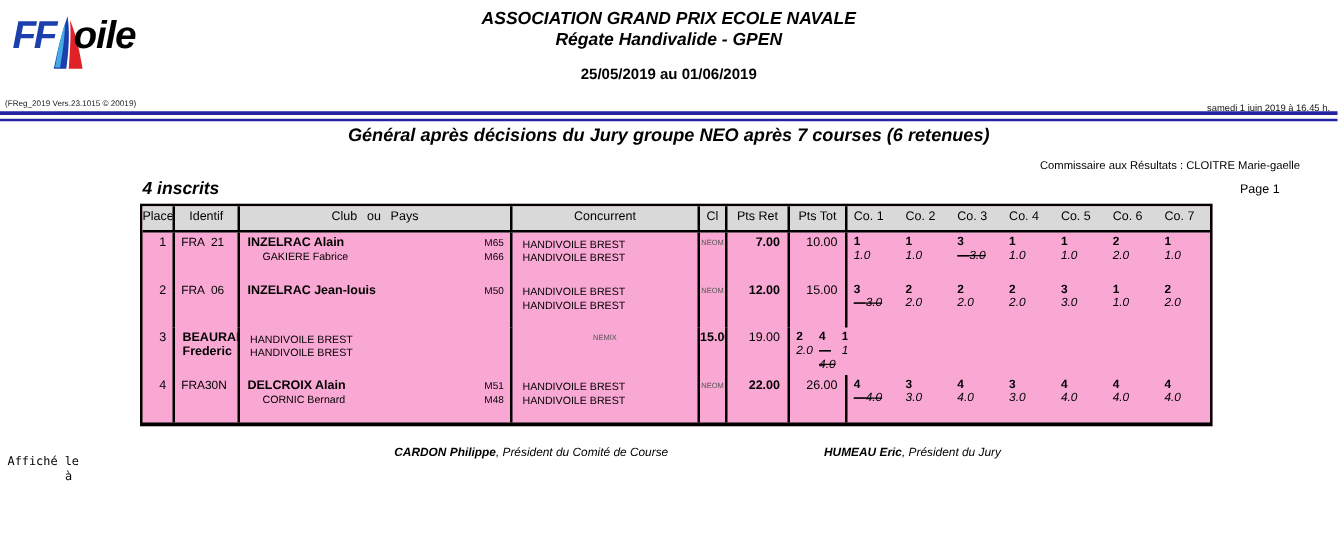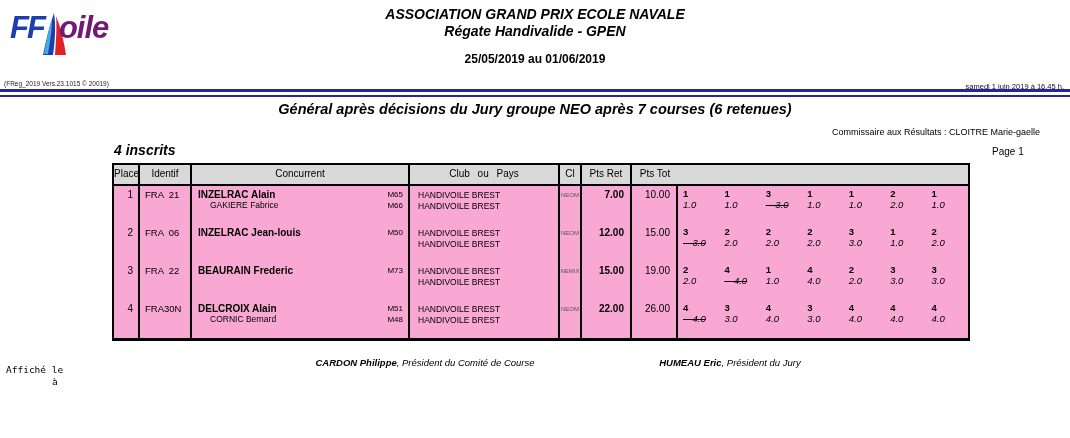--- a/index.html
+++ b/index.html
@@ -5,21 +5,21 @@
   html,body { margin:0; padding:0; }
   body {
     width:1070px; height:438px; background:#ffffff; position:relative;
     font-family:"Liberation Sans", sans-serif; color:#000; overflow:hidden;
   }
   .abs { position:absolute; }
 
   
   .logo { left:10px; top:12px; display:flex; }
   .logo .ff   { font-style:italic; font-weight:800; font-size:31px; color:#1c3fae; letter-spacing:-2px; line-height:1; }
-  .logo .oile { font-style:italic; font-weight:800; font-size:31px; color:#701a75; letter-spacing:-1px; line-height:1; margin-left:-5px; }
+  .logo .oile { font-style:italic; font-weight:800; font-size:31px; color:#000000; letter-spacing:-1px; line-height:1; margin-left:-5px; }
   .logo svg { margin:0 -4px 0 -2px; display:block; }
 
   
   .org-title   { left:0; right:0; top:6px;  text-align:center; font-style:italic; font-weight:700; font-size:14px; }
   .event-title { left:0; right:0; top:23px; text-align:center; font-style:italic; font-weight:700; font-size:14px; }
   .date-range  { left:0; right:0; top:52px; text-align:center; font-weight:700; font-size:12px; }
   .version-note{ left:4px; top:80px; font-size:6.5px; color:#222; }
   .printed-at  { right:6px; top:82px; font-size:7.5px; color:#111; text-align:right; }
   .rule-top    { left:0; top:89px; width:1070px; height:3px; background:#2424a2; }
   .rule-bottom { left:0; top:95px; width:1070px; height:2px; background:#2424a2; }
@@ -92,25 +92,34 @@
 
 <div class="abs results-title">Général après décisions du Jury groupe NEO après 7 courses (6 retenues)</div>
 <div class="abs commissaire">Commissaire aux Résultats : CLOITRE Marie-gaelle</div>
 <div class="abs entrants">4 inscrits</div>
 <div class="abs page-number">Page 1</div>
 
 <div class="abs rtable">
   <div class="thead">
     <div class="th">Place</div>
     <div class="th">Identif</div>
+    <div class="th h-club">Club ou Pays</div>
     <div class="th">Concurrent</div>
-    <div class="th h-club">Club ou Pays</div>
     <div class="th">Cl</div>
     <div class="th">Pts Ret</div>
     <div class="th">Pts Tot</div>
+    <div class="th race-heads">
+      <span>Co. 1</span>
+      <span>Co. 2</span>
+      <span>Co. 3</span>
+      <span>Co. 4</span>
+      <span>Co. 5</span>
+      <span>Co. 6</span>
+      <span>Co. 7</span>
+    </div>
   </div>
 
   <div class="trow">
     <div class="td c-place">1</div>
     <div class="td c-identif">FRA  21</div>
     <div class="td c-conc">
       <div class="cline">
           <span class="nm-main">INZELRAC Alain</span>
           <span class="code">M65</span>
         </div>
@@ -201,21 +210,20 @@
         </div>
       <div class="race">
           <span class="rk">2</span>
           <span class="pt">2.0</span>
         </div>
     </div>
   </div>
 
   <div class="trow">
     <div class="td c-place">3</div>
-    <div class="td c-identif">FRA  22</div>
     <div class="td c-conc">
       <div class="cline">
           <span class="nm-main">BEAURAIN Frederic</span>
           <span class="code">M73</span>
         </div>
     </div>
     <div class="td c-club">
       <div>HANDIVOILE BREST</div>
       <div>HANDIVOILE BREST</div>
     </div>

